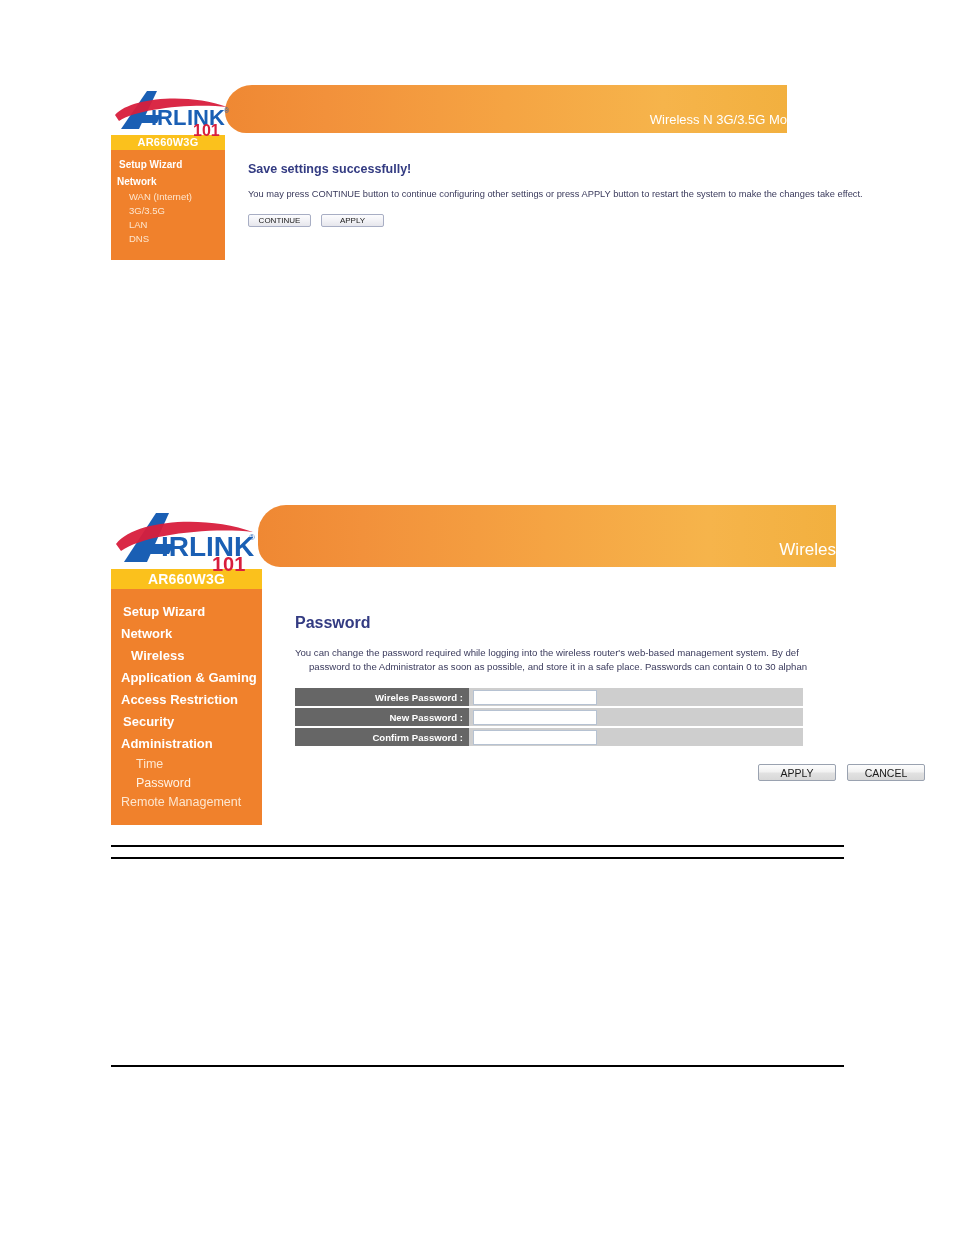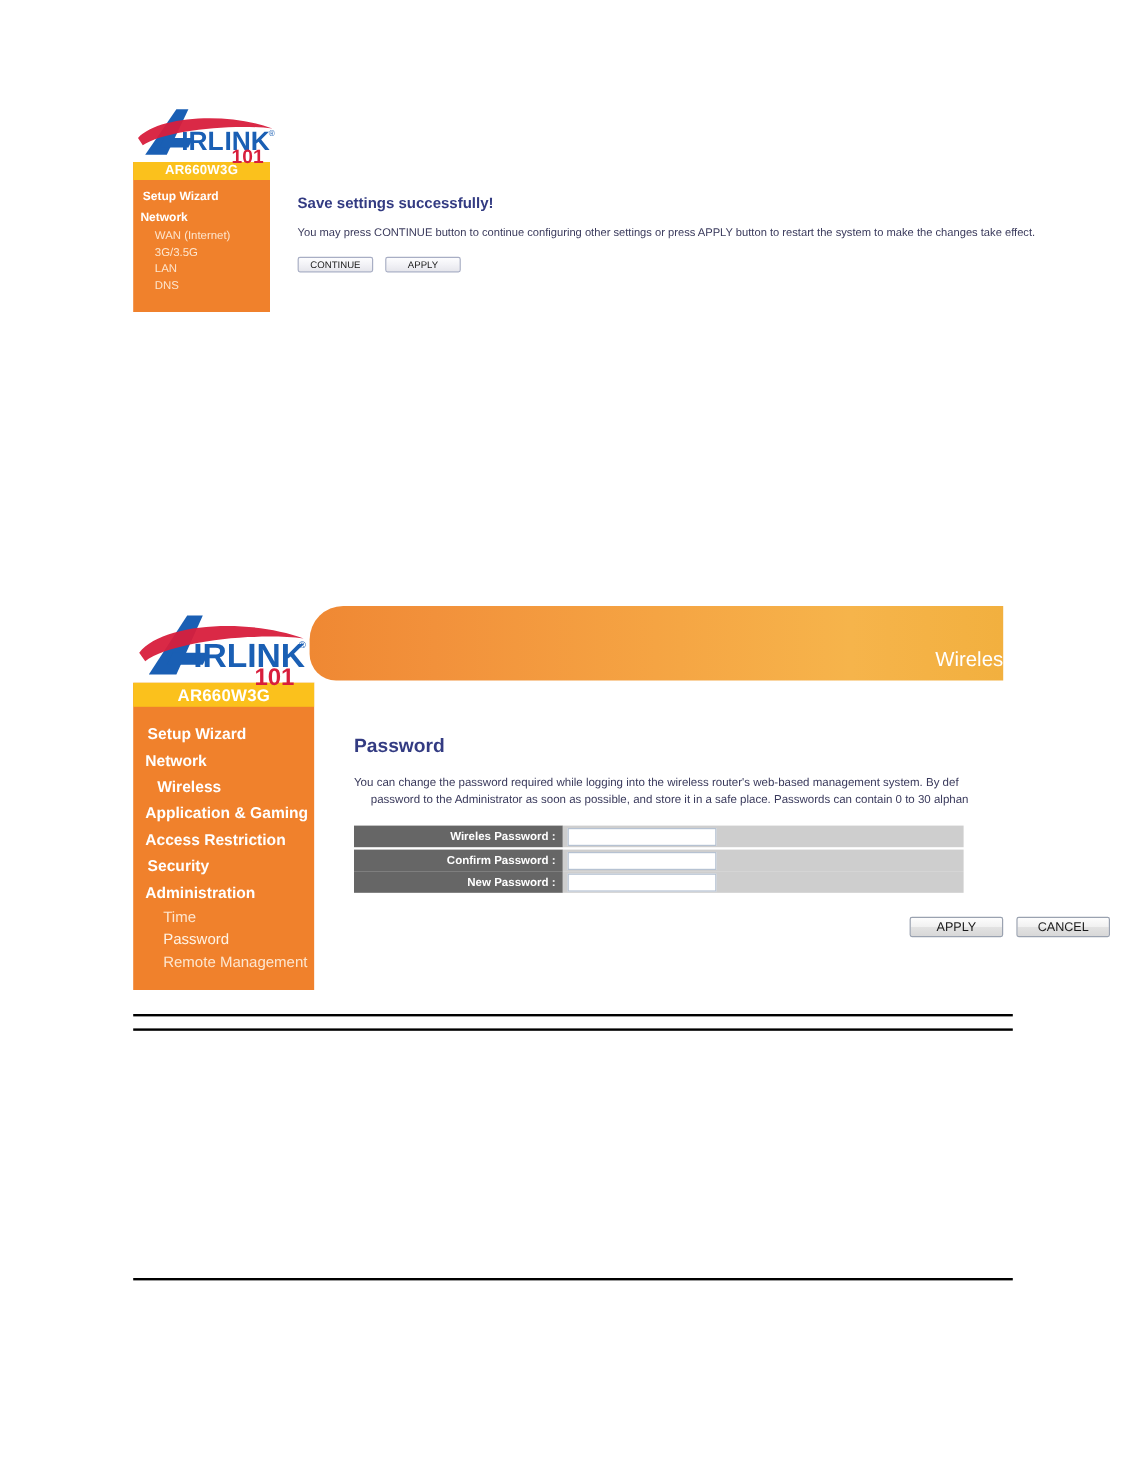--- a/index.html
+++ b/index.html
@@ -118,20 +118,23 @@
         <path d="M10 44 L36 6 L46 6 L28 44 Z" fill="#1a5fb4"></path>
         <path d="M26 30 L50 30 L46 38 L22 38 Z" fill="#1a5fb4"></path>
         <text x="40" y="40" font-family="Liberation Sans, sans-serif" font-size="22" font-weight="bold" fill="#1a5fb4">IRL</text>
         <text x="76" y="40" font-family="Liberation Sans, sans-serif" font-size="22" font-weight="bold" fill="#1a5fb4">INK</text>
         <path d="M4 30 C20 12, 78 8, 116 22 C80 18, 26 24, 8 36 Z" fill="#d81e3c" opacity="0.95"></path>
         <text x="113" y="28" font-family="Liberation Sans, sans-serif" font-size="7" fill="#1a5fb4">®</text>
         <text x="82" y="51" font-family="Liberation Sans, sans-serif" font-size="16" font-weight="bold" fill="#d81e3c">101</text>
       </svg>
     </div>
 
+    <div class="shot-header" style="left:114px; top:0px; width:562px; height:48px;">
+      <span class="shot-header-text" style="font-size:13px; right:0px; bottom:6px;">Wireless N 3G/3.5G Mo</span>
+    </div>
 
     <div class="shot-sidebar" style="left:0px; top:50px; width:114px; height:125px;">
       <div class="sb-model" style="font-size:11px; line-height:15px; height:15px;">AR660W3G</div>
       <div class="sb-nav">
         <div class="sb-top" style="font-size:10px; line-height:17px; padding-left:8px;">
           <span>Setup Wizard</span>
         </div>
         <div class="sb-top" style="font-size:10px; line-height:17px; padding-left:6px;">
           <span>Network</span>
         </div>
@@ -206,21 +209,21 @@
         </div>
         <div class="sb-top" style="font-size:13px; line-height:22px; padding-left:10px;">
           <span>Administration</span>
         </div>
         <div class="sb-sub" style="font-size:12.5px; line-height:19px; padding-left:25px;">
           <span>Time</span>
         </div>
         <div class="sb-sub active" style="font-size:12.5px; line-height:19px; padding-left:25px;">
           <span>Password</span>
         </div>
-        <div class="sb-sub" style="font-size:12.5px; line-height:19px; padding-left:25px;">
+        <div class="sb-sub" style="font-size:12.5px; line-height:19px; padding-left:10px;">
           <span>Remote Management</span>
         </div>
       </div>
     </div>
 
     <div class="shot-body" style="left:151px; top:64px; width:574px; height:256px;">
 
       <div class="body-title" style="position:absolute; left:33px; top:45px; font-size:16px;">Password</div>
 
       <div class="body-desc" style="position:absolute; left:33px; top:78px; font-size:9.6px; white-space:nowrap;">You can change the password required while logging into the wireless router's web-based management system. By def</div>
@@ -228,36 +231,36 @@
 
       <div class="form-table" style="left:33px; top:119px; width:508px;">
         <div class="form-row" style="height:18px; margin-bottom:2px;">
           <div class="form-label" style="width:174px; font-size:9.6px; padding-right:6px;">
             <span>Wireles Password :</span>
           </div>
           <div class="form-value">
             <input class="form-input" type="password" style="width: 124px; margin-left: 4px;">
           </div>
         </div>
+        <div class="form-row" style="height:18px; margin-bottom:2px;">
+          <div class="form-label" style="width:174px; font-size:9.6px; padding-right:6px;">
+            <span>New Password :</span>
+          </div>
+          <div class="form-value">
+            <input class="form-input" type="password" style="width: 124px; margin-left: 4px;">
+          </div>
+        </div>
         <div class="form-row" style="height:18px;">
           <div class="form-label" style="width:174px; font-size:9.6px; padding-right:6px;">
             <span>Confirm Password :</span>
           </div>
           <div class="form-value">
             <input class="form-input" type="password" style="width: 124px; margin-left: 4px;">
           </div>
         </div>
-        <div class="form-row" style="height:18px; margin-bottom:2px;">
-          <div class="form-label" style="width:174px; font-size:9.6px; padding-right:6px;">
-            <span>New Password :</span>
-          </div>
-          <div class="form-value">
-            <input class="form-input" type="password" style="width: 124px; margin-left: 4px;">
-          </div>
-        </div>
       </div>
 
       <div class="btn-row" style="left:496px; top:195px; gap:11px;">
         <div class="btn" style="width:78px; height:17px; font-size:10.5px;">
           <span>APPLY</span>
         </div>
         <div class="btn" style="width:78px; height:17px; font-size:10.5px;">
           <span>CANCEL</span>
         </div>
       </div>

